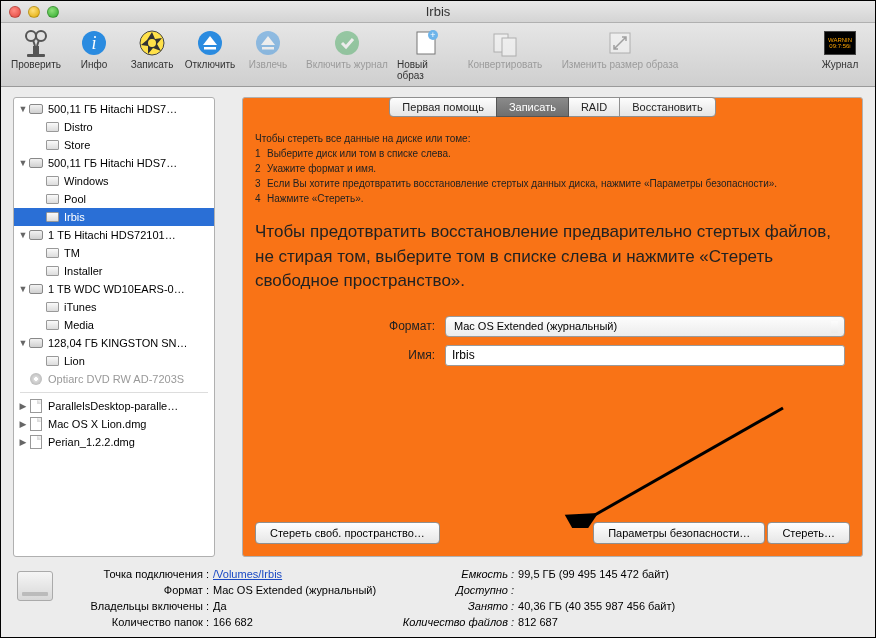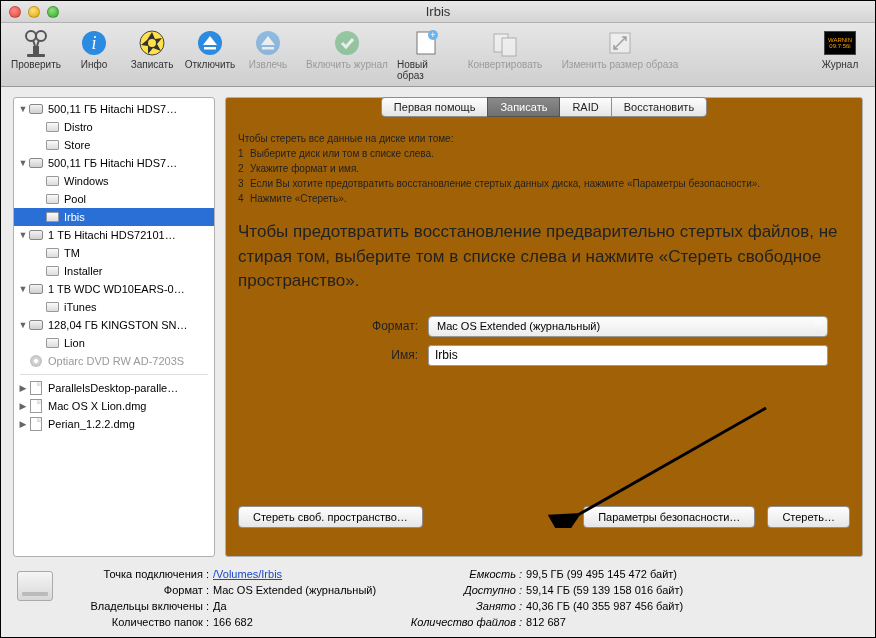--- a/index.html
+++ b/index.html
@@ -30,21 +30,21 @@
   .srow.selected .tog { color: #fff; }
   .srow.optical { color: #999; }
   .sep { border-top: 1px solid #ddd; margin: 4px 6px; }
   .sico { width: 16px; height: 14px; margin-right: 4px; display:flex; align-items:center; justify-content:center; }
   .hdd-i { width: 14px; height: 10px; background: linear-gradient(#f2f2f2,#d0d0d0); border: 1px solid #888; border-radius: 2px; }
   .vol-i { width: 13px; height: 10px; background: linear-gradient(#fafafa,#dcdcdc); border: 1px solid #999; border-radius: 1px; }
   .dvd-i { width: 12px; height: 12px; border-radius: 50%; background: radial-gradient(circle,#fff 20%,#ddd 22%,#aaa); }
   .dmg-i { width: 12px; height: 14px; background: #fff; border: 1px solid #999; position: relative; }
   .dmg-i::after { content:""; position:absolute; top:0; right:0; border-style:solid; border-width:0 4px 4px 0; border-color:#ddd #eee; }
 
-  .main { flex: 1; border: 1px solid #b0b0b0; background: #a16207; border-radius: 3px; padding: 0 12px 28px; position: relative; display:flex; flex-direction:column; }
+  .main { flex: 1; border: 1px solid #b0b0b0; background: #f97316; border-radius: 3px; padding: 0 12px 12px; position: relative; display:flex; flex-direction:column;margin-left:17px; }
   .seg { display: flex; justify-content: center; margin-top: -1px; margin-bottom: 14px; }
   .seg-inner { display: flex; }
   .seg button { font: inherit; font-size: 11px; height: 20px; padding: 0 12px; background: linear-gradient(#fdfdfd,#e5e5e5); border: 1px solid #8f8f8f; margin-left: -1px; color: #222; cursor: default; }
   .seg button:first-child { border-radius: 4px 0 0 4px; margin-left: 0; }
   .seg button:last-child { border-radius: 0 4px 4px 0; }
   .seg button.active { background: linear-gradient(#8a8a8a,#6f6f6f); color: #fff; border-color: #555; position: relative; z-index: 1; }
 
   .instr { font-size: 10px; color: #222; line-height: 1.5; margin-bottom: 14px; }
   .instr .row { display: flex; }
   .instr .num { width: 12px; }
@@ -54,30 +54,30 @@
 
   .form { }
   .frow { display: flex; align-items: center; margin-bottom: 8px; }
   .flabel { width: 190px; text-align: right; padding-right: 10px; font-size: 12px; color: #222; }
   .fctrl { flex: 1; }
   .select { width: 100%; max-width: 400px; height: 21px; background: linear-gradient(#fdfdfd,#ececec); border: 1px solid #9a9a9a; border-radius: 4px; padding: 0 18px 0 8px; font: inherit; font-size: 11px; position: relative; text-align: left; display: flex; align-items: center; }
   .select::after { content:""; position:absolute; right:6px; top:4px; width:7px; height:12px; background: linear-gradient(#fdfdfd,#ececec); }
   .select .arrws { position:absolute; right:6px; top:3px; font-size:7px; line-height:7px; color:#444; }
   .txtfield { width: 100%; max-width: 400px; height: 21px; border: 1px solid #9a9a9a; border-radius: 3px; padding: 0 6px; font: inherit; font-size: 12px; background: #fff; }
 
-  .btnrow { margin-top: auto; display: flex; gap: 12px; align-items: center; }
+  .btnrow { margin-top: auto; display: flex; gap: 2px; align-items: center; }
   .btnrow .gap { flex: 1; }
   .mac-btn { height: 22px; padding: 0 14px; font: inherit; font-size: 11px; background: linear-gradient(#fefefe,#e6e6e6); border: 1px solid #8f8f8f; border-radius: 4px; cursor: default; white-space: nowrap; }
 
   .arrow { position: absolute; left: 320px; top: 300px; pointer-events: none; }
 
   .footer { padding: 10px 16px; display: flex; gap: 12px; font-size: 11px; }
   .footer .disk-ico { width: 36px; height: 30px; background: linear-gradient(#f5f5f5,#d8d8d8); border: 1px solid #aaa; border-radius: 3px; margin-top: 4px; position:relative; }
   .footer .disk-ico::after { content:""; position:absolute; bottom:4px; left:4px; right:4px; height:4px; background:#bbb; border-radius:1px; }
-  .footer-cols { flex:1; display: flex; gap: 20px; }
+  .footer-cols { flex:1; display: flex; gap: 12px; }
   .fcol { }
   .fline { display: flex; line-height: 1.45; }
   .fk { text-align: right; padding-right: 4px; width: 148px; }
   .fcol.right .fk { width: 130px; font-style: italic; }
   .fv { }
   .fv a { color: #1a49c4; text-decoration: underline; }
 </style>
 </head>
 <body>
 
@@ -275,20 +275,27 @@
           <div class="hdd-i"></div>
         </span>
         <span>1 TB WDC WD10EARS-0…</span>
       </div>
       <div class="srow child">
         <span class="tog"></span>
         <span class="sico">
           <div class="vol-i"></div>
         </span>
         <span>iTunes</span>
+      </div>
+      <div class="srow child">
+        <span class="tog"></span>
+        <span class="sico">
+          <div class="vol-i"></div>
+        </span>
+        <span>Media</span>
       </div>
       <div class="srow">
         <span class="tog">▼</span>
         <span class="sico">
           <div class="hdd-i"></div>
         </span>
         <span>128,04 ГБ KINGSTON SN…</span>
       </div>
       <div class="srow child">
         <span class="tog"></span>
@@ -419,21 +426,20 @@
           <div class="fv">166 682</div>
         </div>
     </div>
     <div class="fcol right">
       <div class="fline">
           <div class="fk">Емкость :</div>
           <div class="fv">99,5 ГБ (99 495 145 472 байт)</div>
         </div>
       <div class="fline">
           <div class="fk">Доступно :</div>
-          <div class="fv">59,14 ГБ (59 139 158 016 байт)</div>
         </div>
       <div class="fline">
           <div class="fk">Занято :</div>
           <div class="fv">40,36 ГБ (40 355 987 456 байт)</div>
         </div>
       <div class="fline">
           <div class="fk">Количество файлов :</div>
           <div class="fv">812 687</div>
         </div>
     </div>

